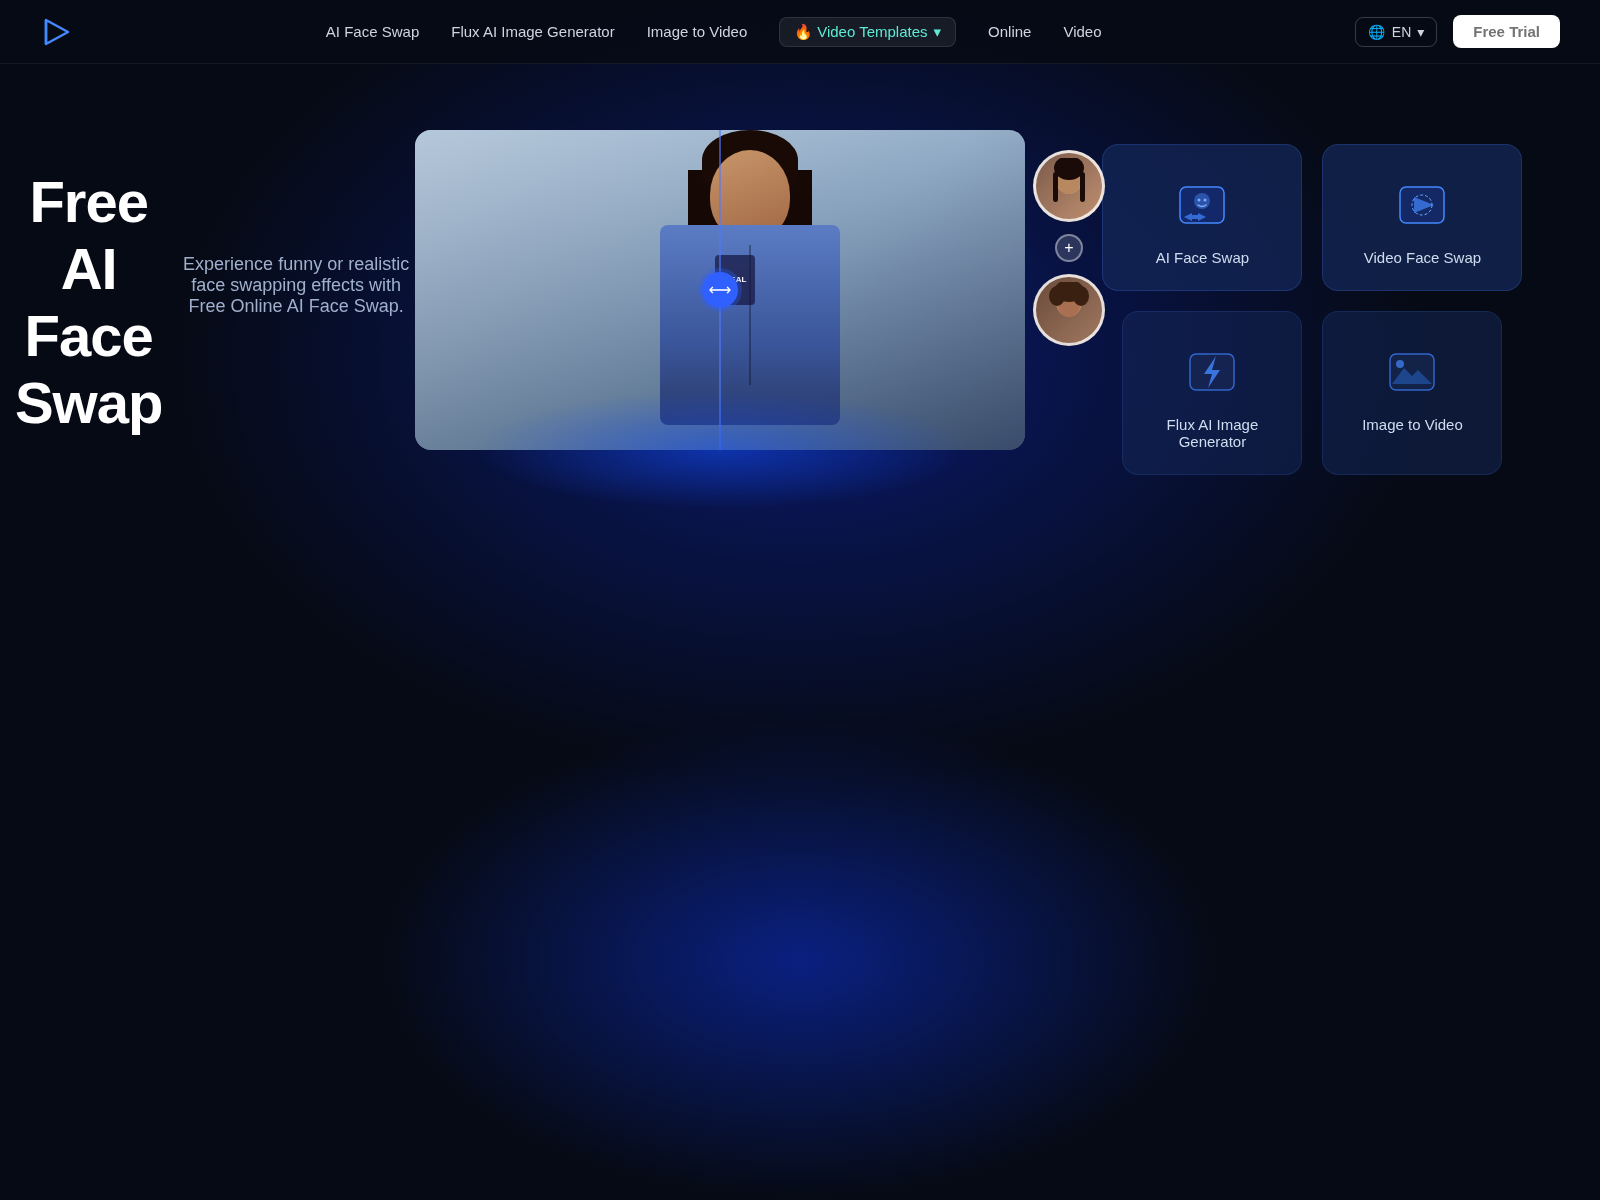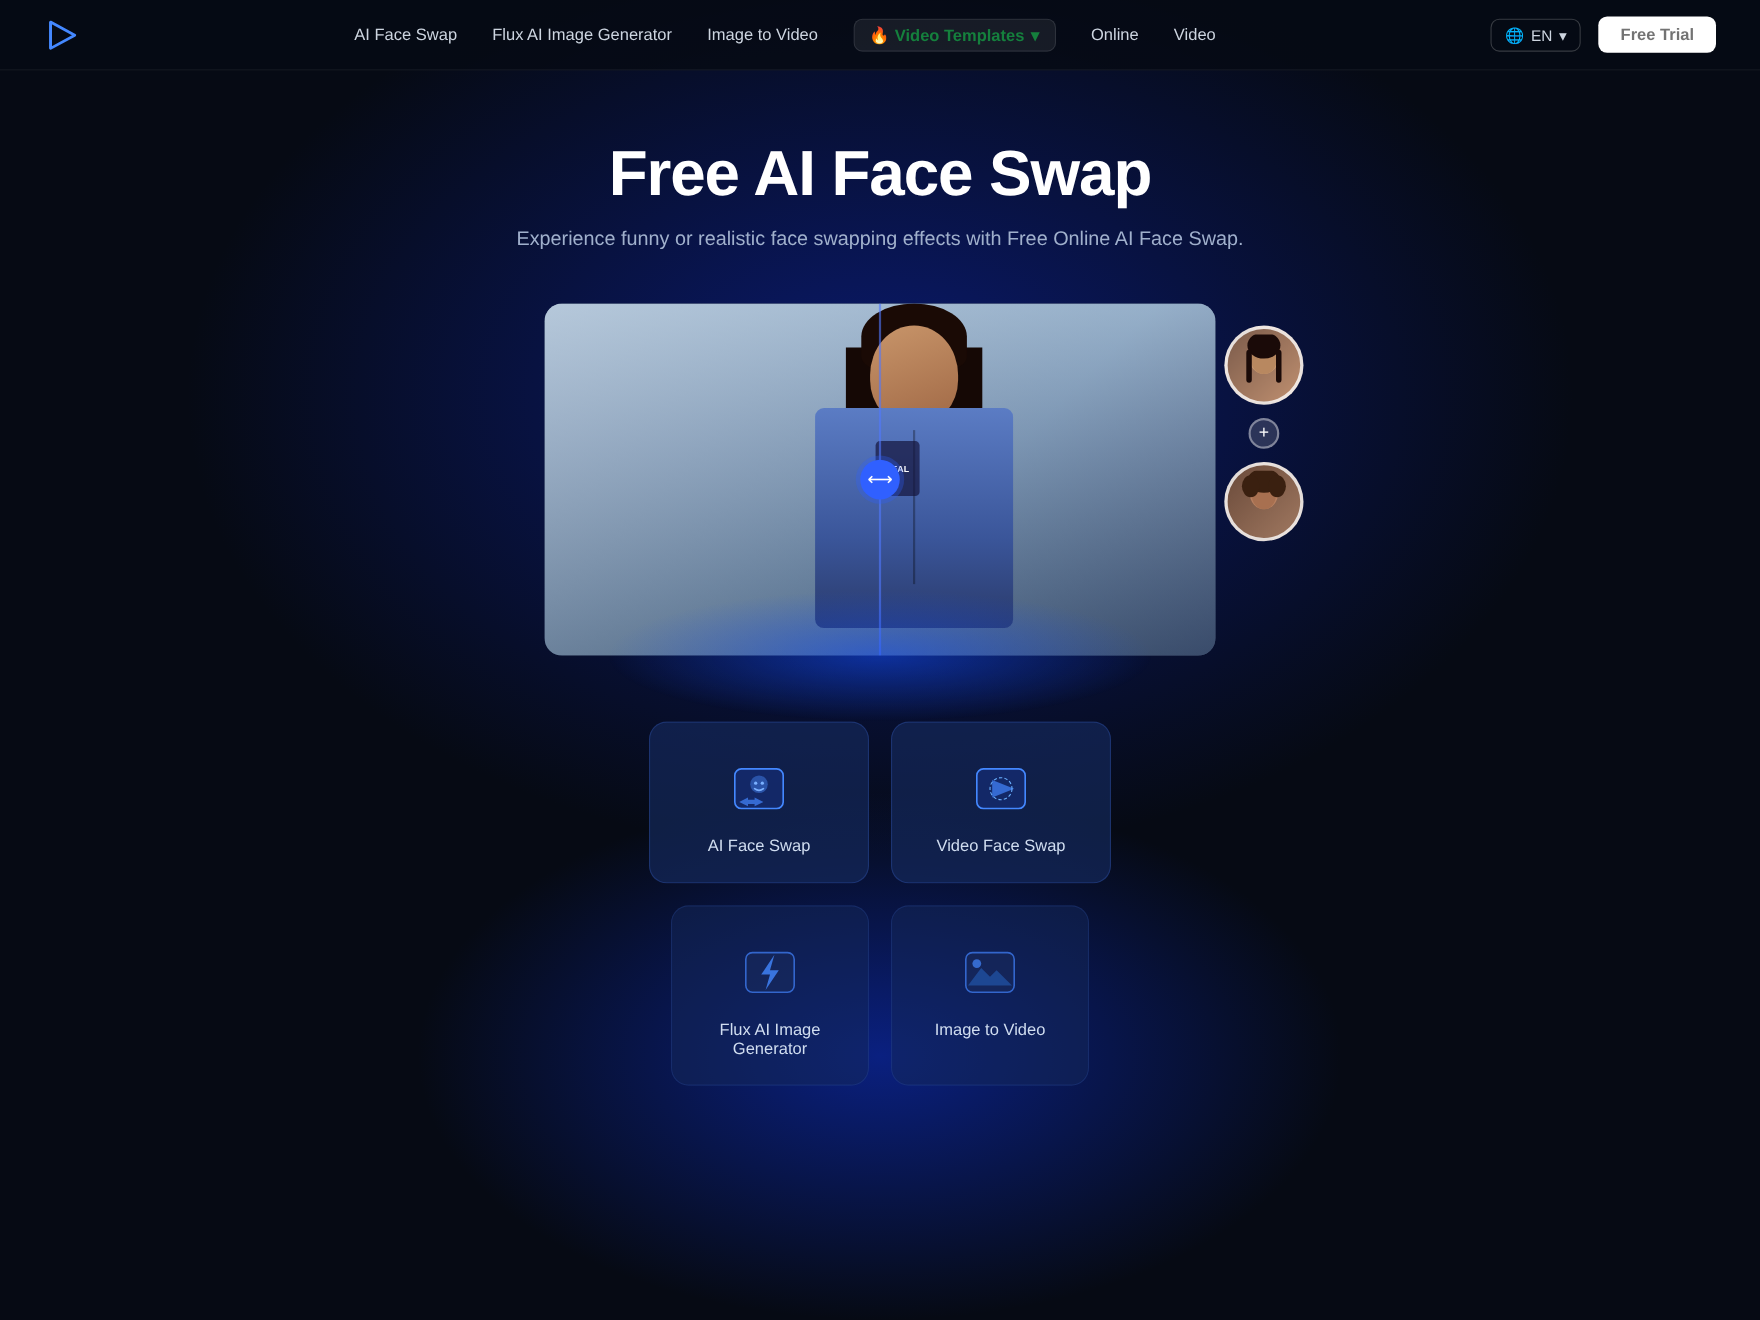--- a/index.html
+++ b/index.html
@@ -59,22 +59,22 @@
     }
     .nav-video-templates {
       display: flex;
       align-items: flex-start;
       gap: 6px;
       background: rgba(255,255,255,0.07);
       border: 1px solid rgba(255,255,255,0.1);
       border-radius: 8px;
       padding: 5px 14px;
       font-size: 15px;
-      font-weight: 700;
-      color: #15803d;
+      font-weight: 400;
+      color: #5eead4;
       cursor: pointer;
     }
     .nav-right {
       display: flex;
       align-items: center;
       gap: 16px;
     }
     .nav-lang {
       display: flex;
       align-items: center;
@@ -95,37 +95,36 @@
       font-size: 15px;
       font-weight: 600;
       cursor: pointer;
     }
 
     
     .main {
       position: relative;
       z-index: 1;
       display: flex;
-      flex-direction: column;
       align-items: center;
       padding-top: 60px;
     }
 
     .hero-title {
       font-size: 58px;
       font-weight: 700;
       text-align: center;
       color: #fff;
       margin-bottom: 16px;
       letter-spacing: -1px;
     }
     .hero-subtitle {
       font-size: 18px;
       color: #a0b0cc;
-      text-align: left;
+      text-align: center;
       margin-bottom: 48px;
       font-weight: 400;
     }
 
     
     .hero-image-wrapper {
       position: relative;
       width: 610px;
       height: 320px;
       border-radius: 16px;

